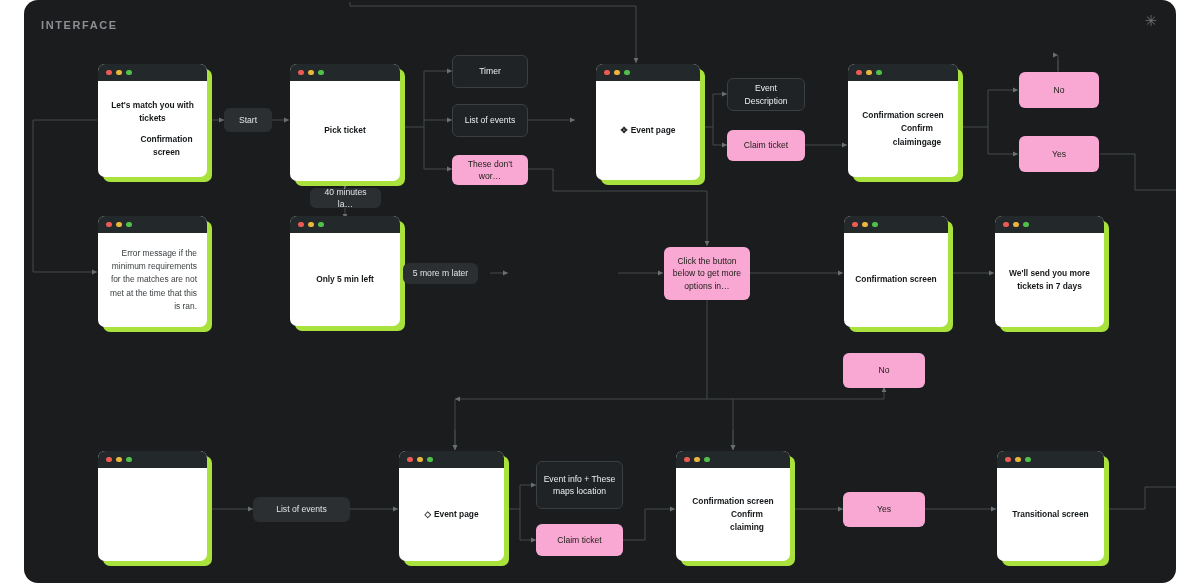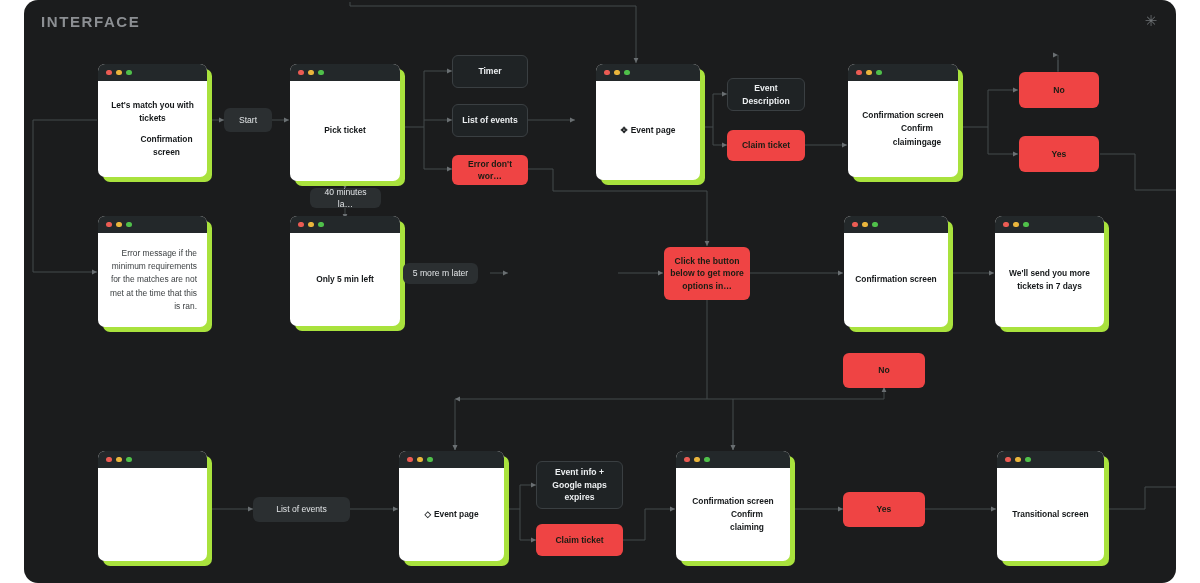--- a/index.html
+++ b/index.html
@@ -4,22 +4,22 @@
 <style>
   html,body{margin:0;padding:0;background:#ffffff;}
   body{width:1200px;height:583px;overflow:hidden;font-family:"Liberation Sans",sans-serif;}
   #canvas{
     position:absolute;left:24px;top:0;width:1152px;height:583px;
     background:#1b1c1d;border-radius:14px;overflow:hidden;
   }
   #stage{position:absolute;left:-24px;top:0;width:1200px;height:583px;}
 
   .hdr{
-    position:absolute;left:41px;top:13px;
-    font-size:15px;letter-spacing:1.6px;font-weight:700;color:#8c8f93;
+    position:absolute;left:41px;top:19px;
+    font-size:11px;letter-spacing:1.6px;font-weight:700;color:#8c8f93;
   }
   .snow{
     position:absolute;left:1143px;top:13px;width:16px;height:16px;
     color:#6e7275;font-size:15px;line-height:16px;text-align:center;
   }
 
   svg#wires{position:absolute;left:0;top:0;width:1200px;height:583px;pointer-events:none;}
 
   
   .card{position:absolute;}
@@ -47,22 +47,22 @@
   .card .body p + p{margin-top:8px;padding-left:28px;}
   .ico{display:inline-block;margin-right:3px;font-size:8.5px;}
 
   
   .chip{
     position:absolute;display:flex;align-items:center;justify-content:center;
     text-align:center;border-radius:6px;font-size:8.6px;line-height:1.45;padding:3px 6px;
     box-sizing:border-box;
   }
   .chip.dark{background:#2b2f31;color:#e2e5e7;font-weight:400;}
-  .chip.outline{background:#1f2325;color:#eceff1;border:1px solid #3a3f42;font-weight:700;}
-  .chip.green{background:#ef4444;color:#1a1d14;font-weight:700;}
+  .chip.outline{background:#1f2325;color:#eceff1;border:1px solid #3a3f42;font-weight:400;}
+  .chip.green{background:#f9a8d4;color:#1a1d14;font-weight:400;}
 </style>
 </head>
 <body>
 
 <div id="canvas">
   <div id="stage">
 
     <div class="hdr">INTERFACE</div>
     <div class="snow">✳</div>
 
@@ -164,21 +164,21 @@
           <span class="dot g"></span>
         </div>
         <div class="body">
           <p>Pick ticket</p>
         </div>
       </div>
     </div>
 
     <div class="chip outline" style="left:452px;top:55px;width:76px;height:33px">Timer</div>
     <div class="chip outline" style="left:452px;top:104px;width:76px;height:33px">List of events</div>
-    <div class="chip green" style="left:452px;top:155px;width:76px;height:30px">Error don't wor…</div>
+    <div class="chip green" style="left:452px;top:155px;width:76px;height:30px">These don't wor…</div>
 
     <div class="card" style="left:596px;top:64px;width:104px;height:116px">
       <div class="shadow"></div>
       <div class="win">
         <div class="bar">
           <span class="dot r"></span>
           <span class="dot y"></span>
           <span class="dot g"></span>
         </div>
         <div class="body">
@@ -293,21 +293,21 @@
           <span class="dot r"></span>
           <span class="dot y"></span>
           <span class="dot g"></span>
         </div>
         <div class="body">
           <p><span class="ico">◇</span><span>Event page</span></p>
         </div>
       </div>
     </div>
 
-    <div class="chip outline" style="left:536px;top:461px;width:87px;height:48px">Event info + Google maps expires</div>
+    <div class="chip outline" style="left:536px;top:461px;width:87px;height:48px">Event info + These maps location</div>
     <div class="chip green" style="left:536px;top:524px;width:87px;height:32px">Claim ticket</div>
 
     <div class="card" style="left:676px;top:451px;width:114px;height:110px">
       <div class="shadow"></div>
       <div class="win">
         <div class="bar">
           <span class="dot r"></span>
           <span class="dot y"></span>
           <span class="dot g"></span>
         </div>

